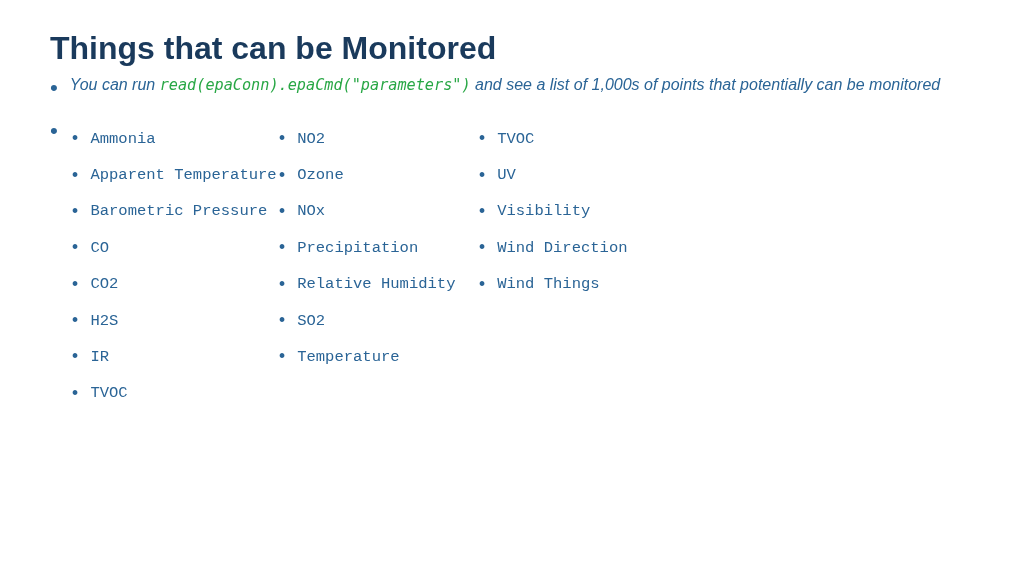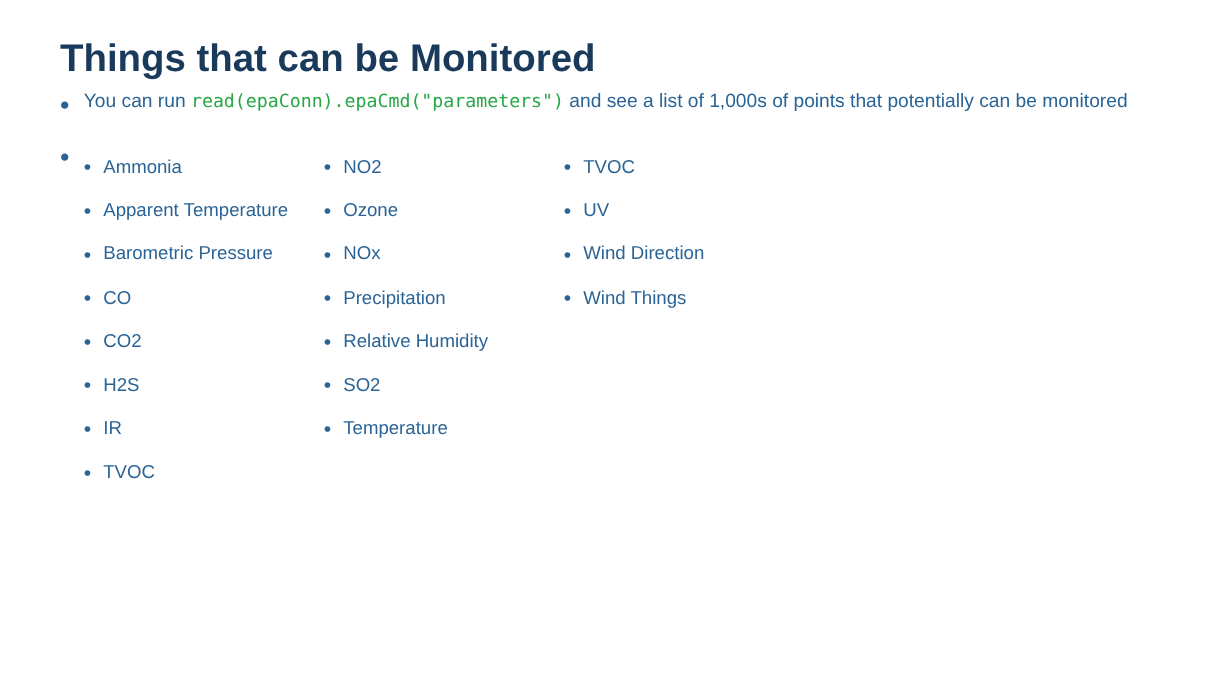--- a/index.html
+++ b/index.html
@@ -43,20 +43,21 @@
       content: '•';
       color: #2a6496;
       font-size: 1.4rem;
       margin-right: 12px;
       line-height: 1.3;
       flex-shrink: 0;
     }
 
     .bullet-text {
       color: #2a6496;
+      font-style: italic;
     }
 
     .bullet-text .code {
       color: #28a745;
       font-family: monospace;
       font-size: 0.95rem;
     }
 
     .sub-section {
       margin-top: 4px;
@@ -66,20 +67,21 @@
       display: flex;
       gap: 0;
       margin-top: 6px;
     }
 
     .sub-col {
       list-style: none;
       padding: 0;
       margin: 0;
       min-width: 200px;
+      font-family: Liberation Mono, monospace;
     }
 
     .sub-col li {
       display: flex;
       align-items: center;
       margin-bottom: 10px;
       color: #2a6496;
       font-size: 0.97rem;
     }
 
@@ -120,19 +122,20 @@
             <li>Ozone</li>
             <li>NOx</li>
             <li>Precipitation</li>
             <li>Relative Humidity</li>
             <li>SO2</li>
             <li>Temperature</li>
           </ul>
         <ul class="sub-col">
         <li>TVOC</li>
             <li>UV</li>
+            <li>Visibility</li>
             <li>Wind Direction</li>
             <li>Wind Things</li>
           </ul>
       </div>
     </div>
   </li>
 </ul>
 
 </body></html>

